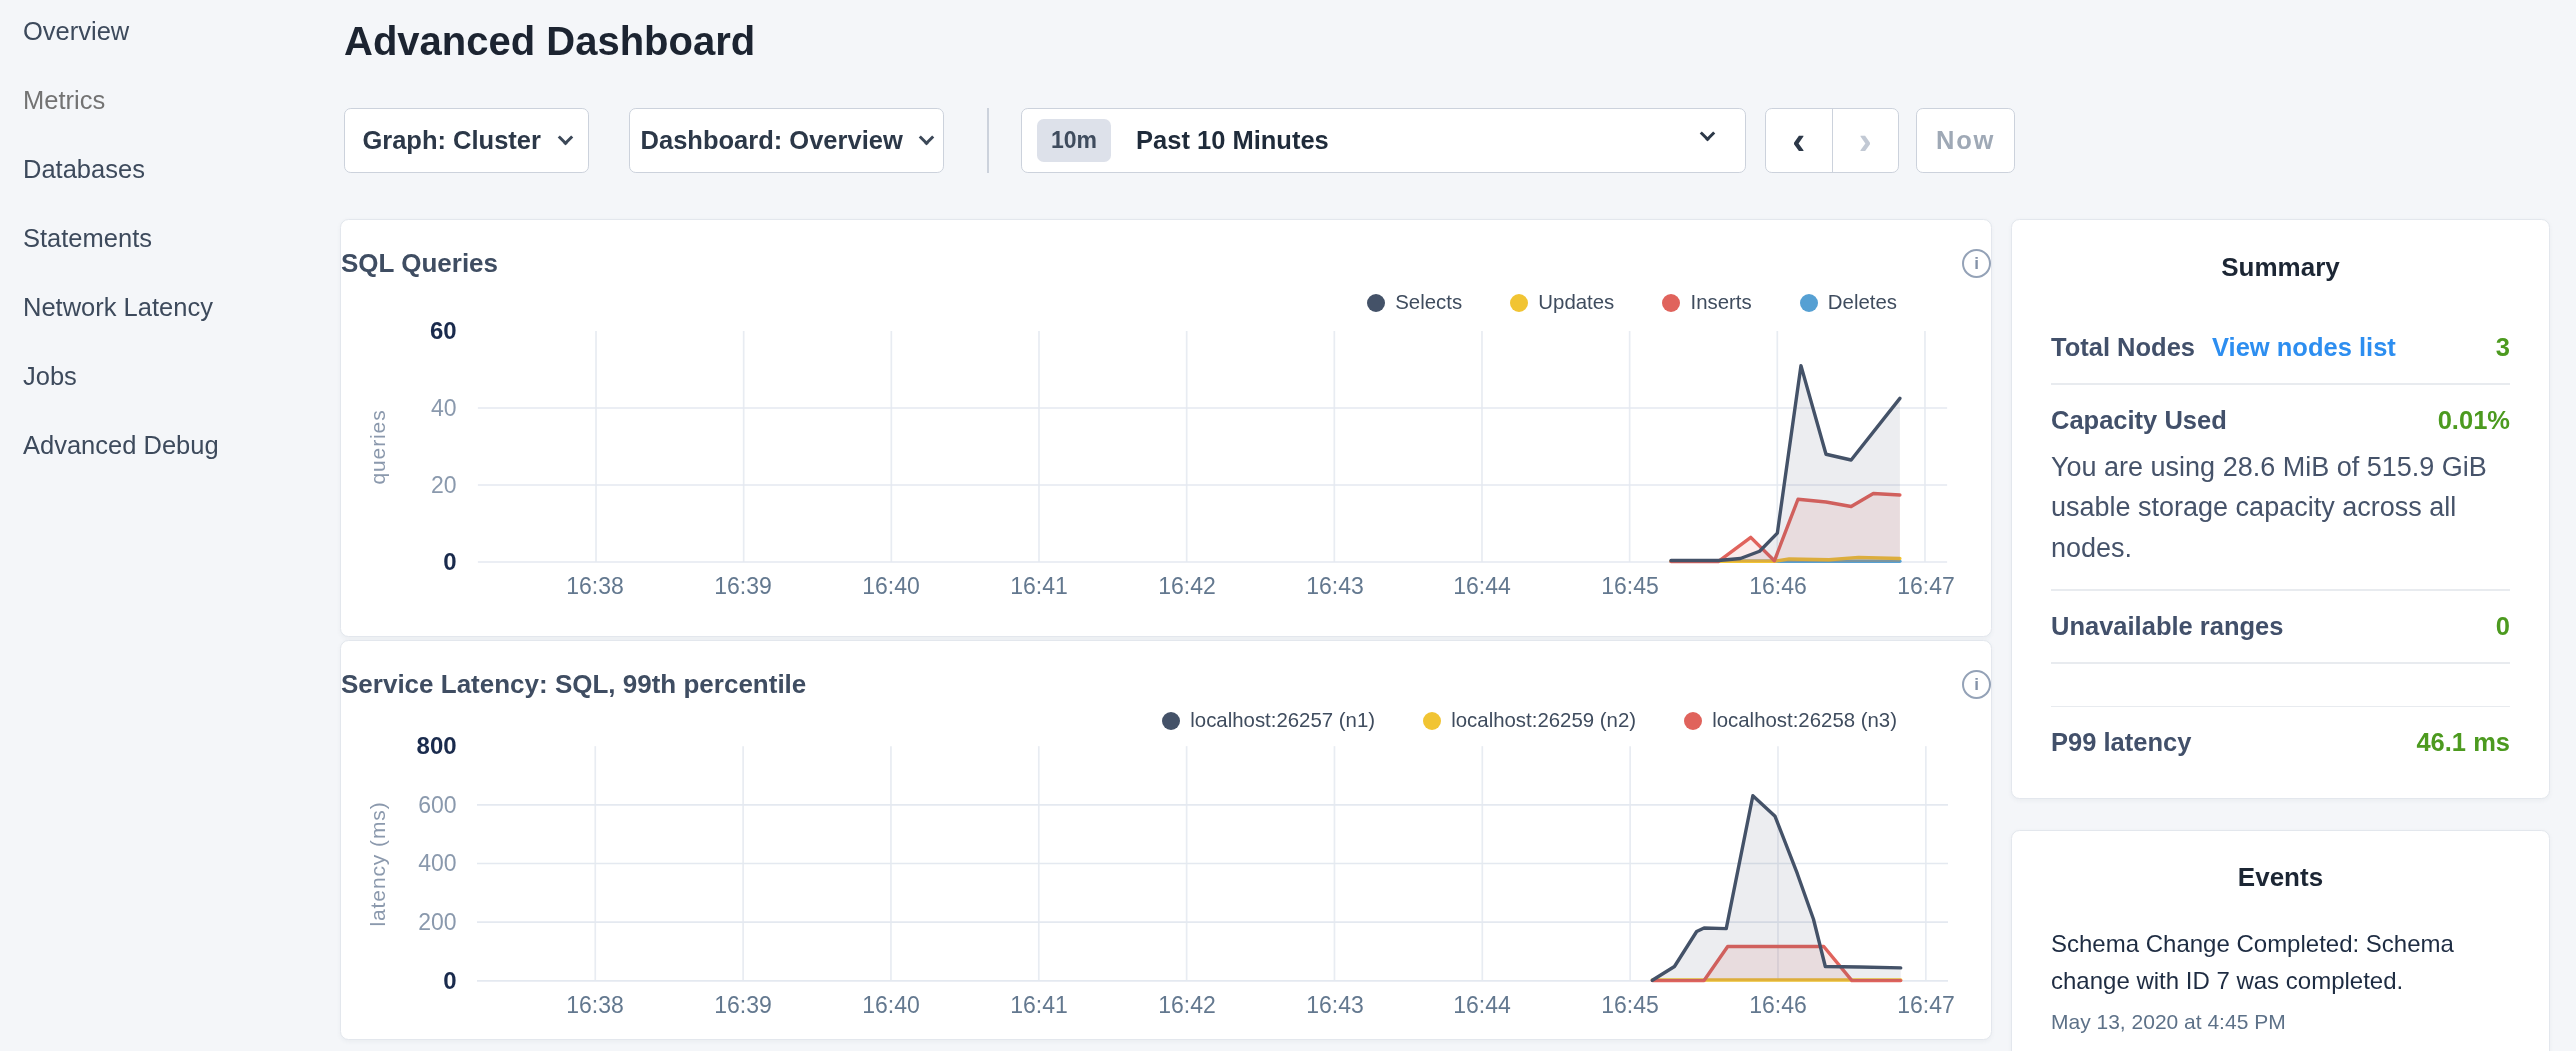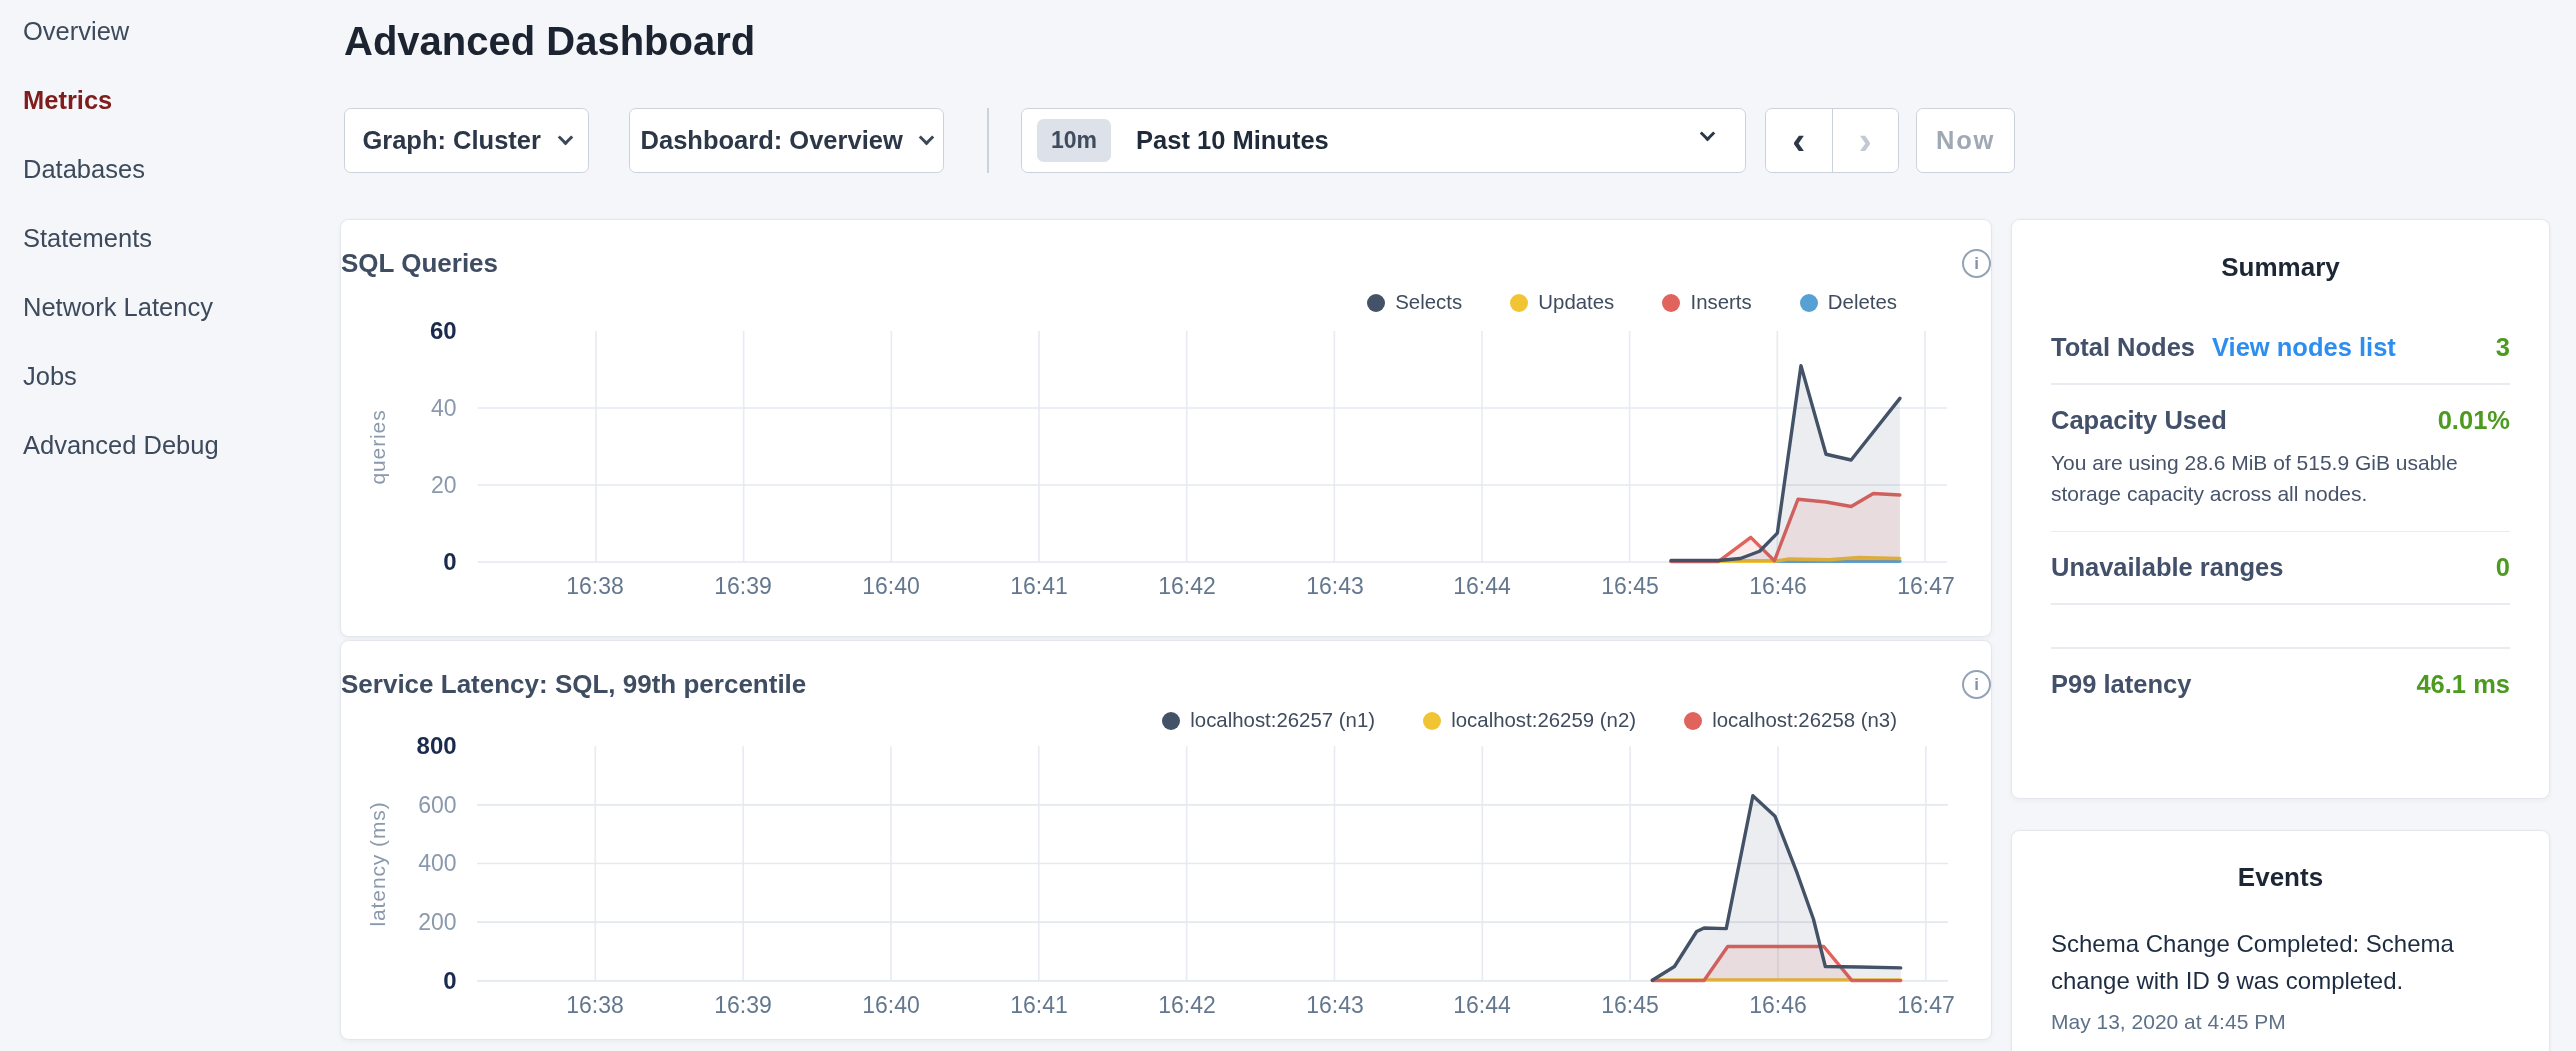--- a/index.html
+++ b/index.html
@@ -3,21 +3,21 @@
 <meta charset="utf-8">
 <style>
   * { margin:0; padding:0; box-sizing:border-box; }
   html,body { width:2576px; height:1051px; overflow:hidden; }
   body { background:#f4f6f9; font-family:"Liberation Sans", sans-serif; color:#3d4a5c; }
   #app { position:relative; width:2576px; height:1051px; }
 
   
   .sidebar { position:absolute; left:23px; top:17px; width:289px; }
   .side-item { font-size:25.5px; line-height:29px; margin-bottom:40px; color:#3d4a5c; cursor:pointer; white-space:nowrap; }
-  .side-item.active { color:#7f1d1d; font-weight:700; }
+  .side-item.active { color:#737373; font-weight:400; }
 
   
   .page-title { position:absolute; left:344px; top:18.7px; font-size:40px; font-weight:600; color:#1c2431; }
   .btn { position:absolute; background:#fff; border:1.7px solid #ccd2dc; border-radius:6.8px;
          display:flex; align-items:center; justify-content:center; cursor:pointer; }
   .dd-label { font-size:25.5px; font-weight:700; color:#2c3848; }
   .chev { display:inline-block; width:11px; height:11px; border-right:3px solid #3c4858;
           border-bottom:3px solid #3c4858; transform:rotate(45deg); margin-left:18.7px; margin-top:-6.8px; }
   .toolbar-divider { position:absolute; left:987px; top:108px; width:1.7px; height:65px; background:#ccd2dc; }
 
@@ -66,21 +66,21 @@
             font-size:21px; color:#8b99ad; letter-spacing:0.9px; white-space:nowrap; }
 
   
   .panel-title { text-align:center; font-size:26px; font-weight:700; color:#1c2634; }
   #summary-card .panel-title { margin-bottom:29px; }
   .srow { padding:21px 0; }
   .srow-line { display:flex; align-items:baseline; }
   .slabel { font-size:25.5px; font-weight:700; color:#42506a; white-space:nowrap; }
   .slink { font-size:25.5px; font-weight:600; color:#2d8ef0; margin-left:17px; cursor:pointer; text-decoration:none; white-space:nowrap; }
   .svalue { margin-left:auto; font-size:25.5px; font-weight:700; color:#4c9a1f; white-space:nowrap; }
-  .sdesc { margin-top:12px; font-size:21px; line-height:1.5; color:#46536a; }
+  .sdesc { margin-top:12px; font-size:27px; line-height:1.5; color:#46536a; }
   .sdiv { height:1.7px; background:#e8ebef; }
 
   
   #events-card .panel-title { margin-bottom:32px; }
   .event-item { cursor:pointer; }
   .event-msg { font-size:24px; line-height:1.55; color:#1e2c42; max-width:429px; }
   .event-time { margin-top:10.2px; font-size:21px; color:#5d7188; }
 </style>
 </head>
 <body>
@@ -287,19 +287,19 @@
       <div class="srow-line">
         <span class="slabel">P99 latency</span>
         <span class="svalue">46.1 ms</span>
       </div>
     </div>
   </aside>
 
   <aside class="card" id="events-card">
     <div class="panel-title">Events</div>
     <div class="event-item">
-      <div class="event-msg">Schema Change Completed: Schema change with ID 9 was completed.</div>
+      <div class="event-msg">Schema Change Completed: Schema change with ID 7 was completed.</div>
       <div class="event-time">May 13, 2020 at 4:45 PM</div>
     </div>
   </aside>
 
 </div>
 
 
 </body></html>

